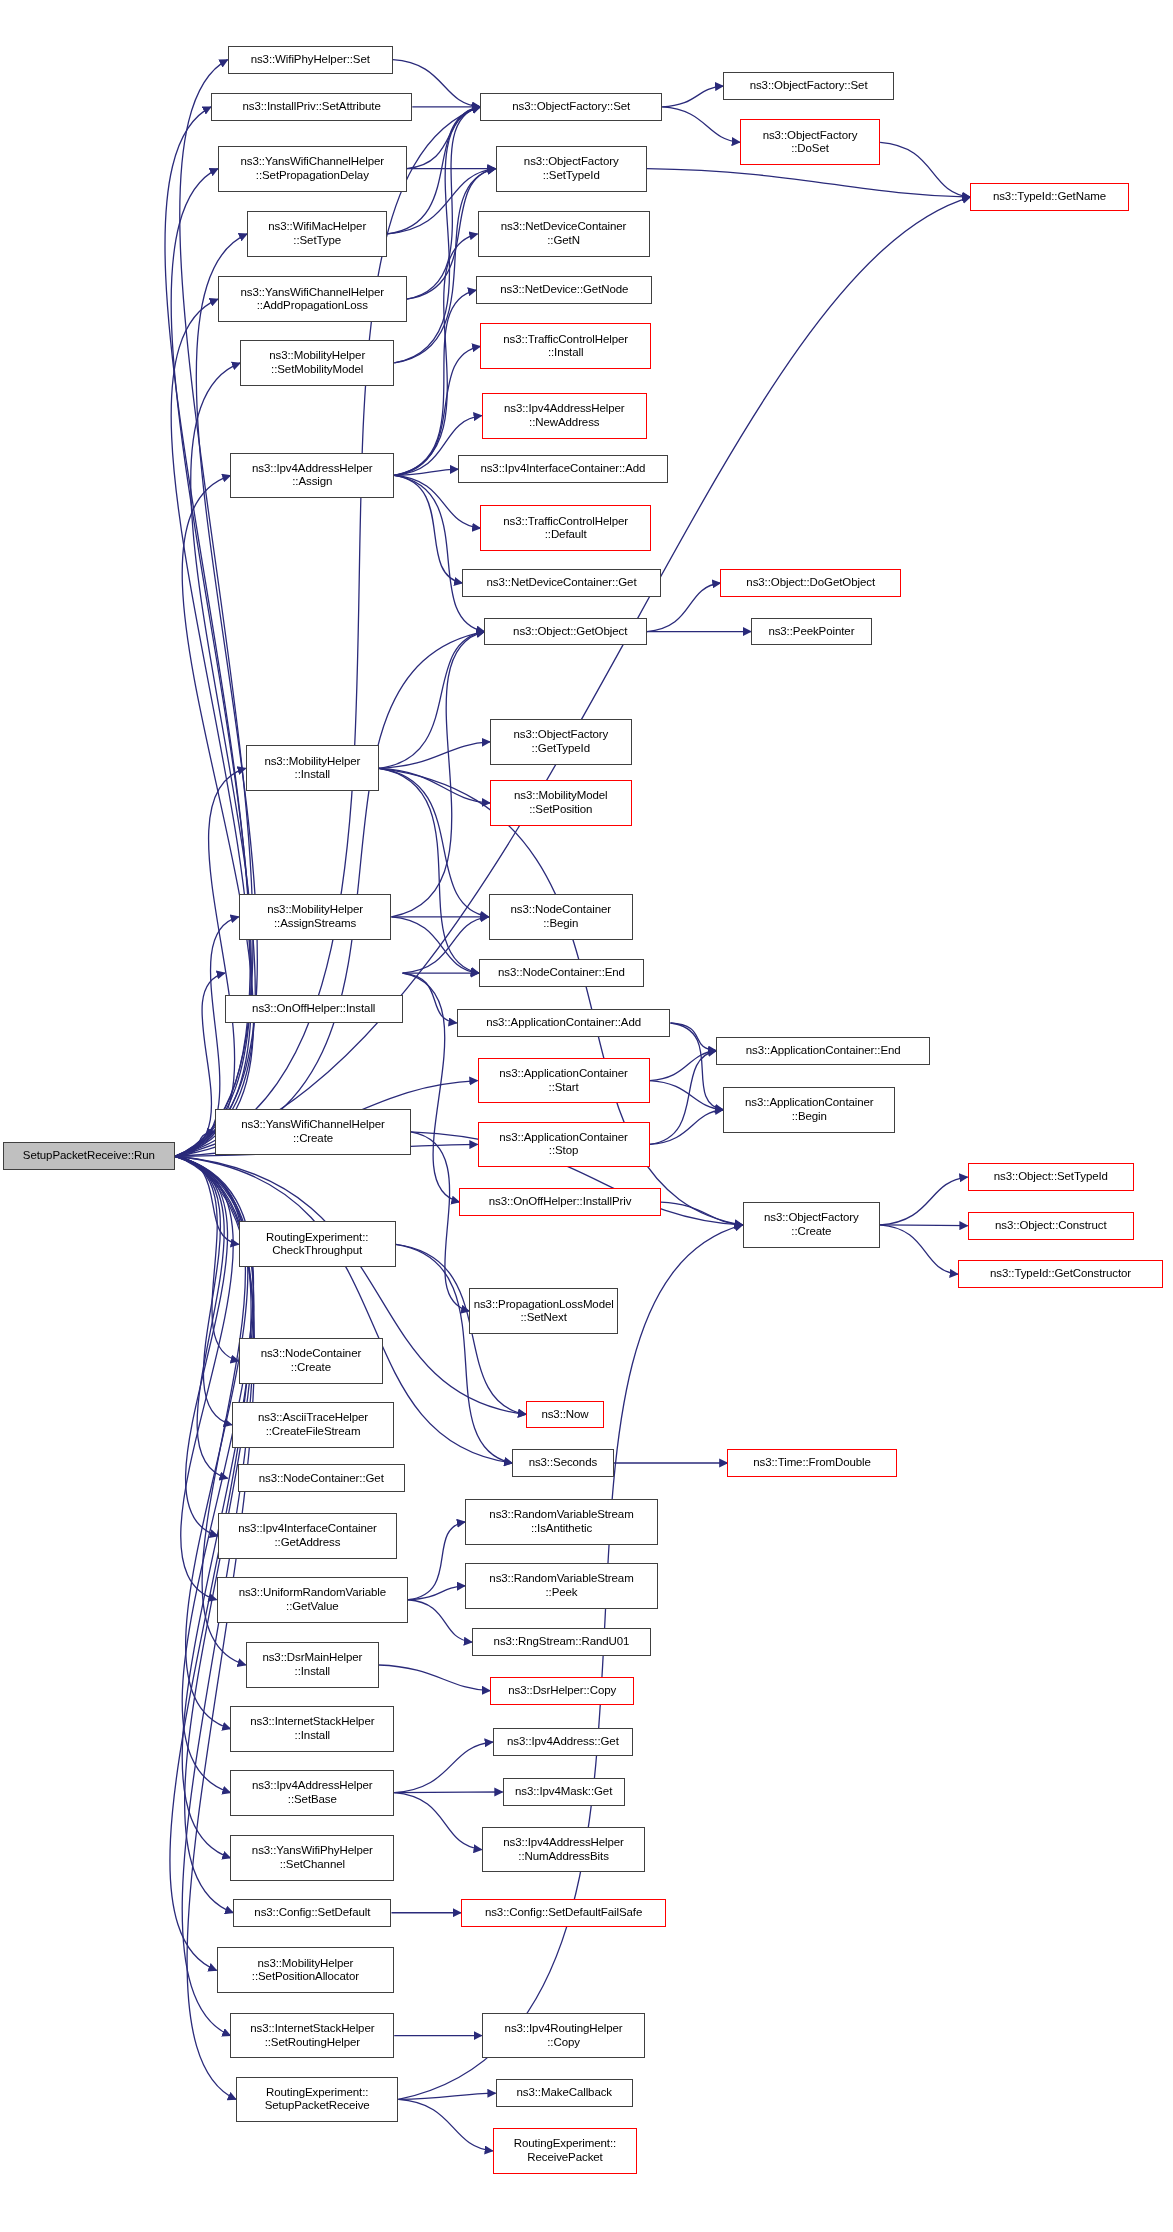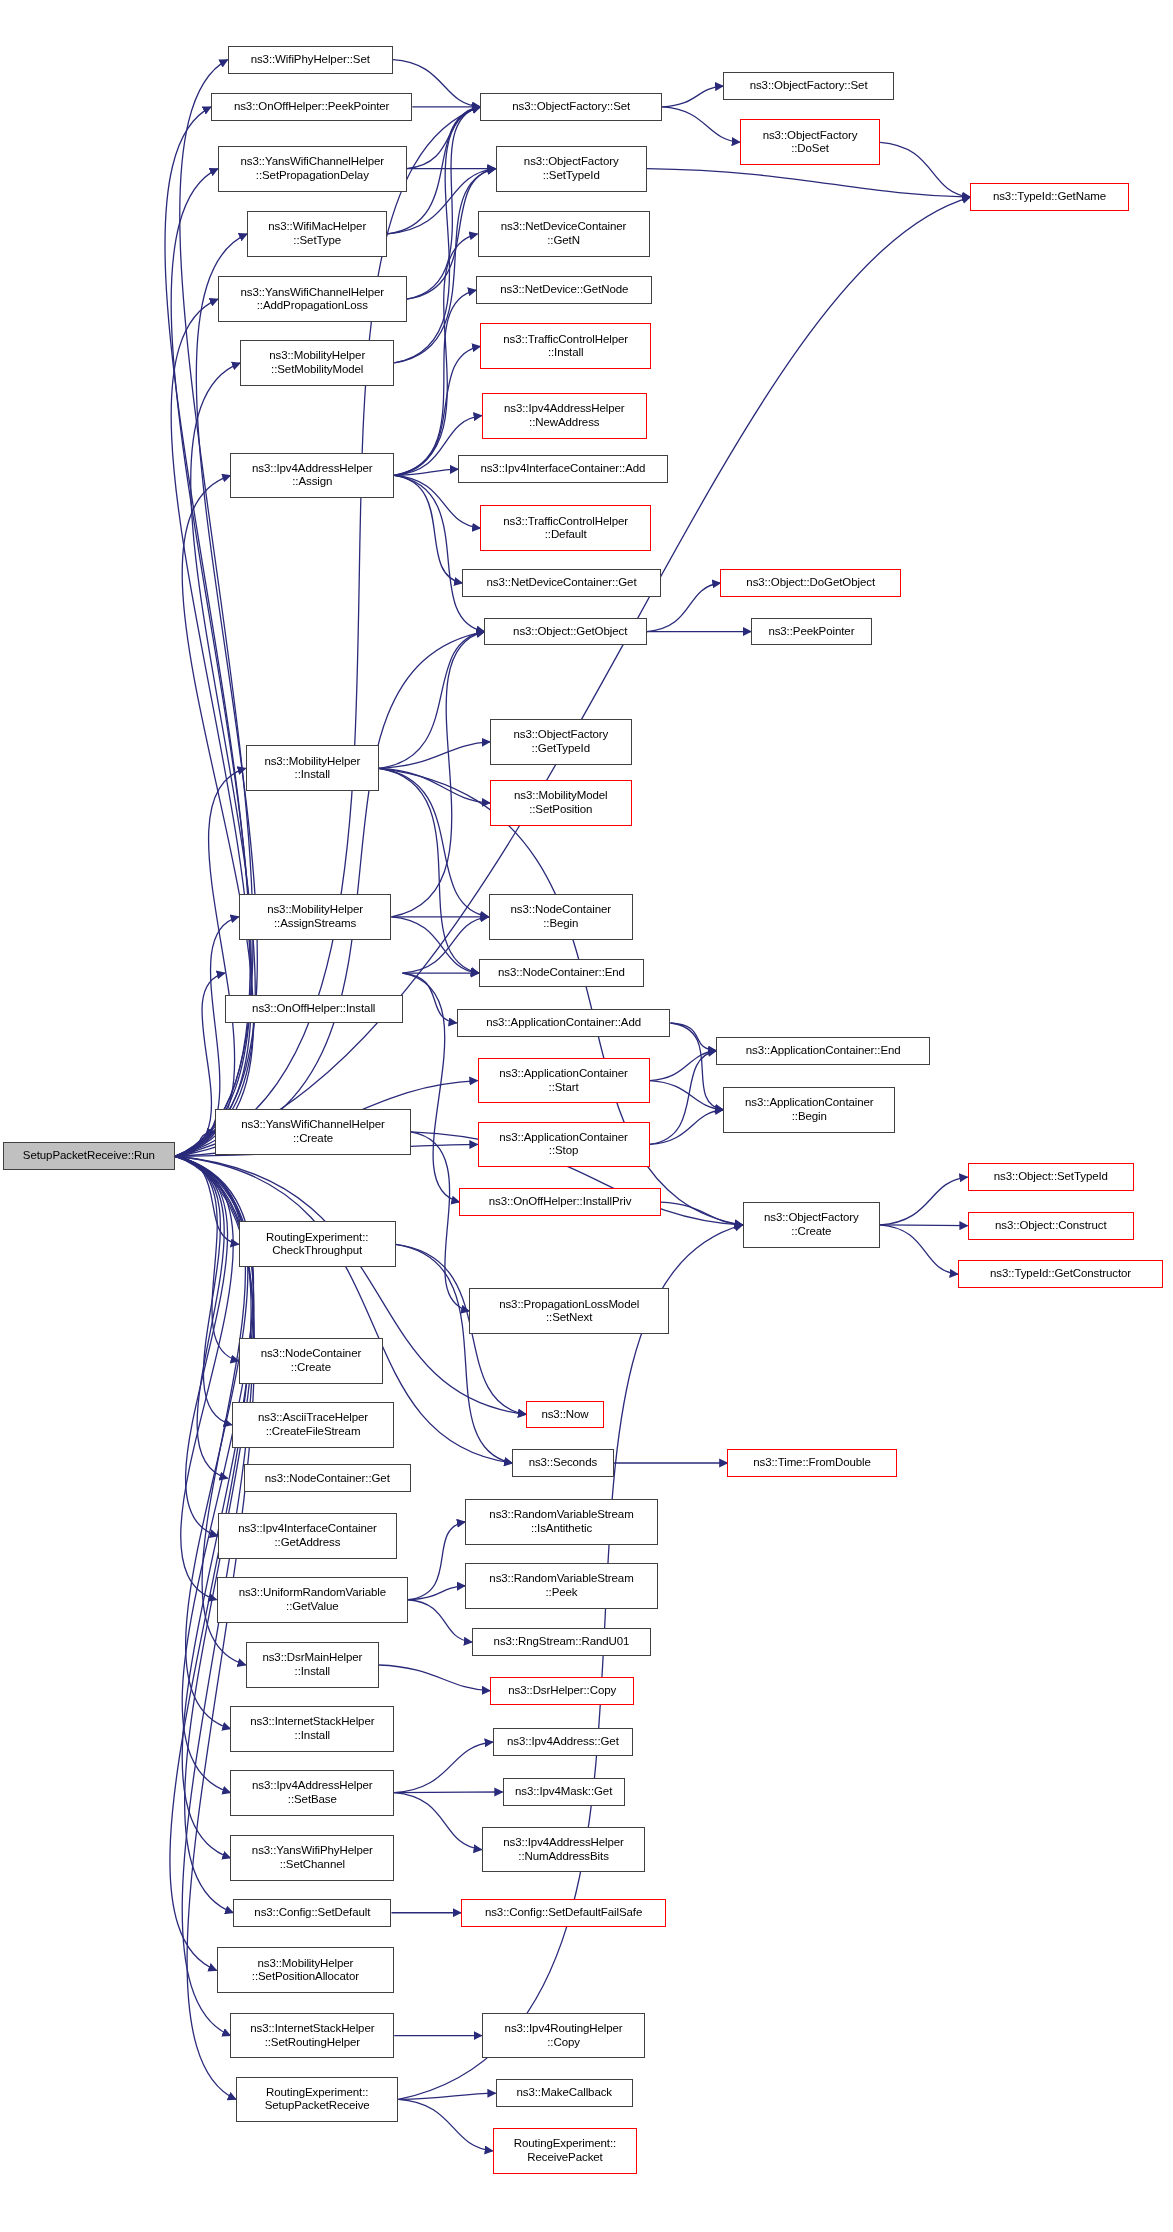--- a/index.html
+++ b/index.html
@@ -123,21 +123,21 @@
       </g>
   </svg>
   <div id="node-layer">
       <div class="node root" style="left: 2.77633px; top: 1142.37px; width: 172.133px; height: 27.7612px;">
         <span>SetupPacketReceive::Run</span>
       </div>
       <div class="node" style="left: 227.659px; top: 45.806px; width: 165.192px; height: 27.7612px;">
         <span>ns3::WifiPhyHelper::Set</span>
       </div>
       <div class="node" style="left: 211.001px; top: 93px; width: 201.284px; height: 27.7612px;">
-        <span>ns3::OnOffHelper::PeekPointer</span>
+        <span>ns3::InstallPriv::SetAttribute</span>
       </div>
       <div class="node" style="left: 217.942px; top: 145.746px; width: 188.791px; height: 45.806px;">
         <span>ns3::YansWifiChannelHelper
 ::SetPropagationDelay</span>
       </div>
       <div class="node" style="left: 247.093px; top: 210.985px; width: 140.205px; height: 45.806px;">
         <span>ns3::WifiMacHelper
 ::SetType</span>
       </div>
       <div class="node" style="left: 217.942px; top: 276.224px; width: 188.791px; height: 45.806px;">
@@ -264,33 +264,33 @@
       <div class="node red" style="left: 967.551px; top: 1211.78px; width: 166.58px; height: 27.7612px;">
         <span>ns3::Object::Construct</span>
       </div>
       <div class="node red" style="left: 957.834px; top: 1260.36px; width: 205.449px; height: 27.7612px;">
         <span>ns3::TypeId::GetConstructor</span>
       </div>
       <div class="node" style="left: 238.764px; top: 1221.49px; width: 156.863px; height: 45.806px;">
         <span>RoutingExperiment::
 CheckThroughput</span>
       </div>
-      <div class="node" style="left: 469.2px; top: 1288.12px; width: 200px; height: 45.806px;">
+      <div class="node" style="left: 469.2px; top: 1288.12px; width: 149px; height: 45.806px;">
         <span>ns3::PropagationLossModel
 ::SetNext</span>
       </div>
       <div class="node" style="left: 238.764px; top: 1338.09px; width: 144.369px; height: 45.806px;">
         <span>ns3::NodeContainer
 ::Create</span>
       </div>
       <div class="node" style="left: 231.824px; top: 1401.94px; width: 162.415px; height: 45.806px;">
         <span>ns3::AsciiTraceHelper
 ::CreateFileStream</span>
       </div>
-      <div class="node" style="left: 244px; top: 1464.4px; width: 166.58px; height: 27.7612px;">
+      <div class="node" style="left: 238px; top: 1464.4px; width: 166.58px; height: 27.7612px;">
         <span>ns3::NodeContainer::Get</span>
       </div>
       <div class="node" style="left: 217.942px; top: 1512.99px; width: 179.073px; height: 45.806px;">
         <span>ns3::Ipv4InterfaceContainer
 ::GetAddress</span>
       </div>
       <div class="node" style="left: 216.554px; top: 1576.84px; width: 191.567px; height: 45.806px;">
         <span>ns3::UniformRandomVariable
 ::GetValue</span>
       </div>

